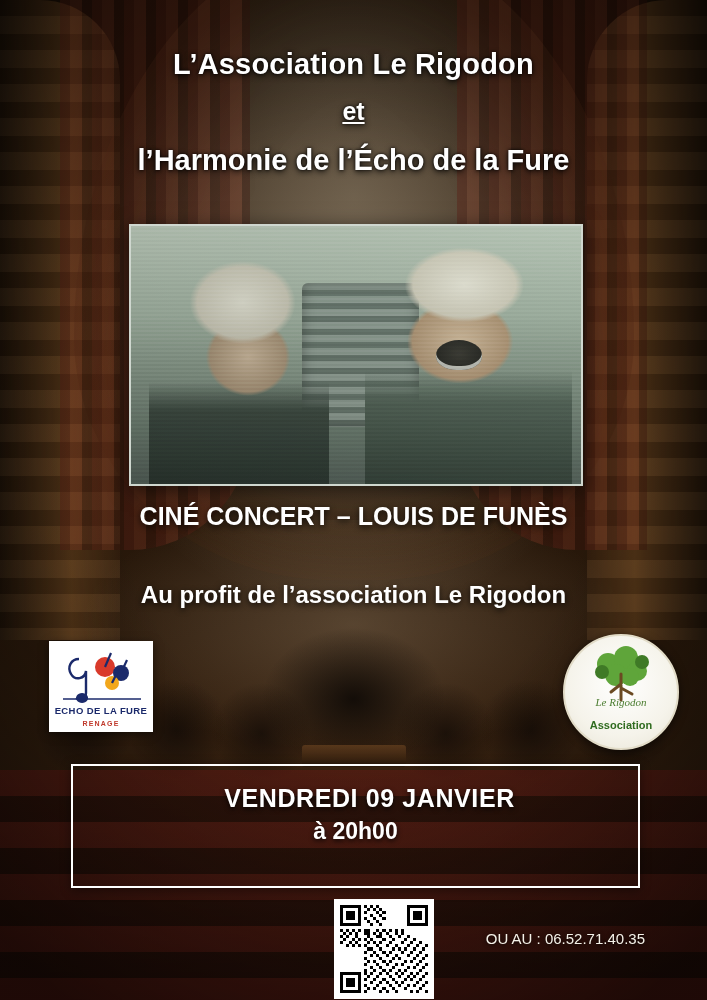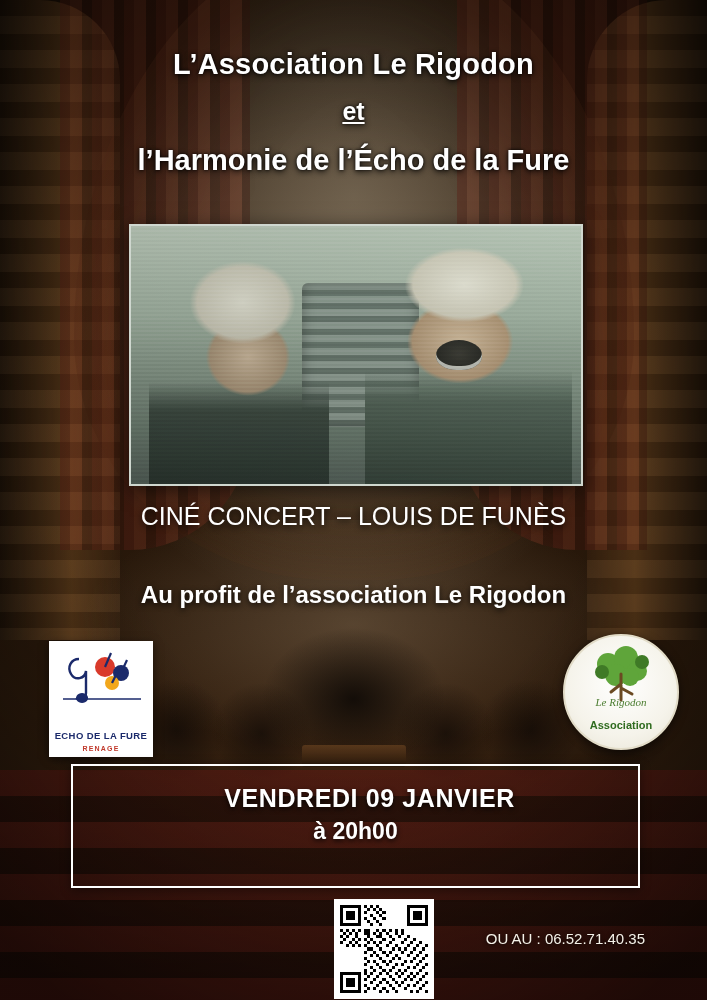--- a/index.html
+++ b/index.html
@@ -192,41 +192,41 @@
     background: linear-gradient(200deg, rgba(170,200,180,0.18), rgba(60,70,60,0.25));
   }
 
   .subtitle {
     position: absolute;
     left: 0; right: 0;
     top: 502px;
     text-align: center;
     color: #ffffff;
     font-size: 25px;
-    font-weight: normal;
+    font-weight: bold;
     text-shadow: 0 2px 6px rgba(0,0,0,0.85);
   }
   .benefit {
     position: absolute;
     left: 0; right: 0;
     top: 581px;
     text-align: center;
     color: #ffffff;
     font-size: 24px;
     font-weight: bold;
     text-shadow: 0 2px 6px rgba(0,0,0,0.85);
   }
 
   
   .logo-echo {
     position: absolute;
     left: 49px;
     top: 641px;
     width: 104px;
-    height: 116px;
+    height: 91px;
     background: #ffffff;
     box-shadow: 0 2px 8px rgba(0,0,0,0.5);
   }
   .echo-art { position: absolute; left: 0; right: 0; top: 6px; height: 62px; }
   .echo-label {
     position: absolute;
     left: 0; right: 0;
     bottom: 16px;
     text-align: center;
     font-size: 9.5px;

